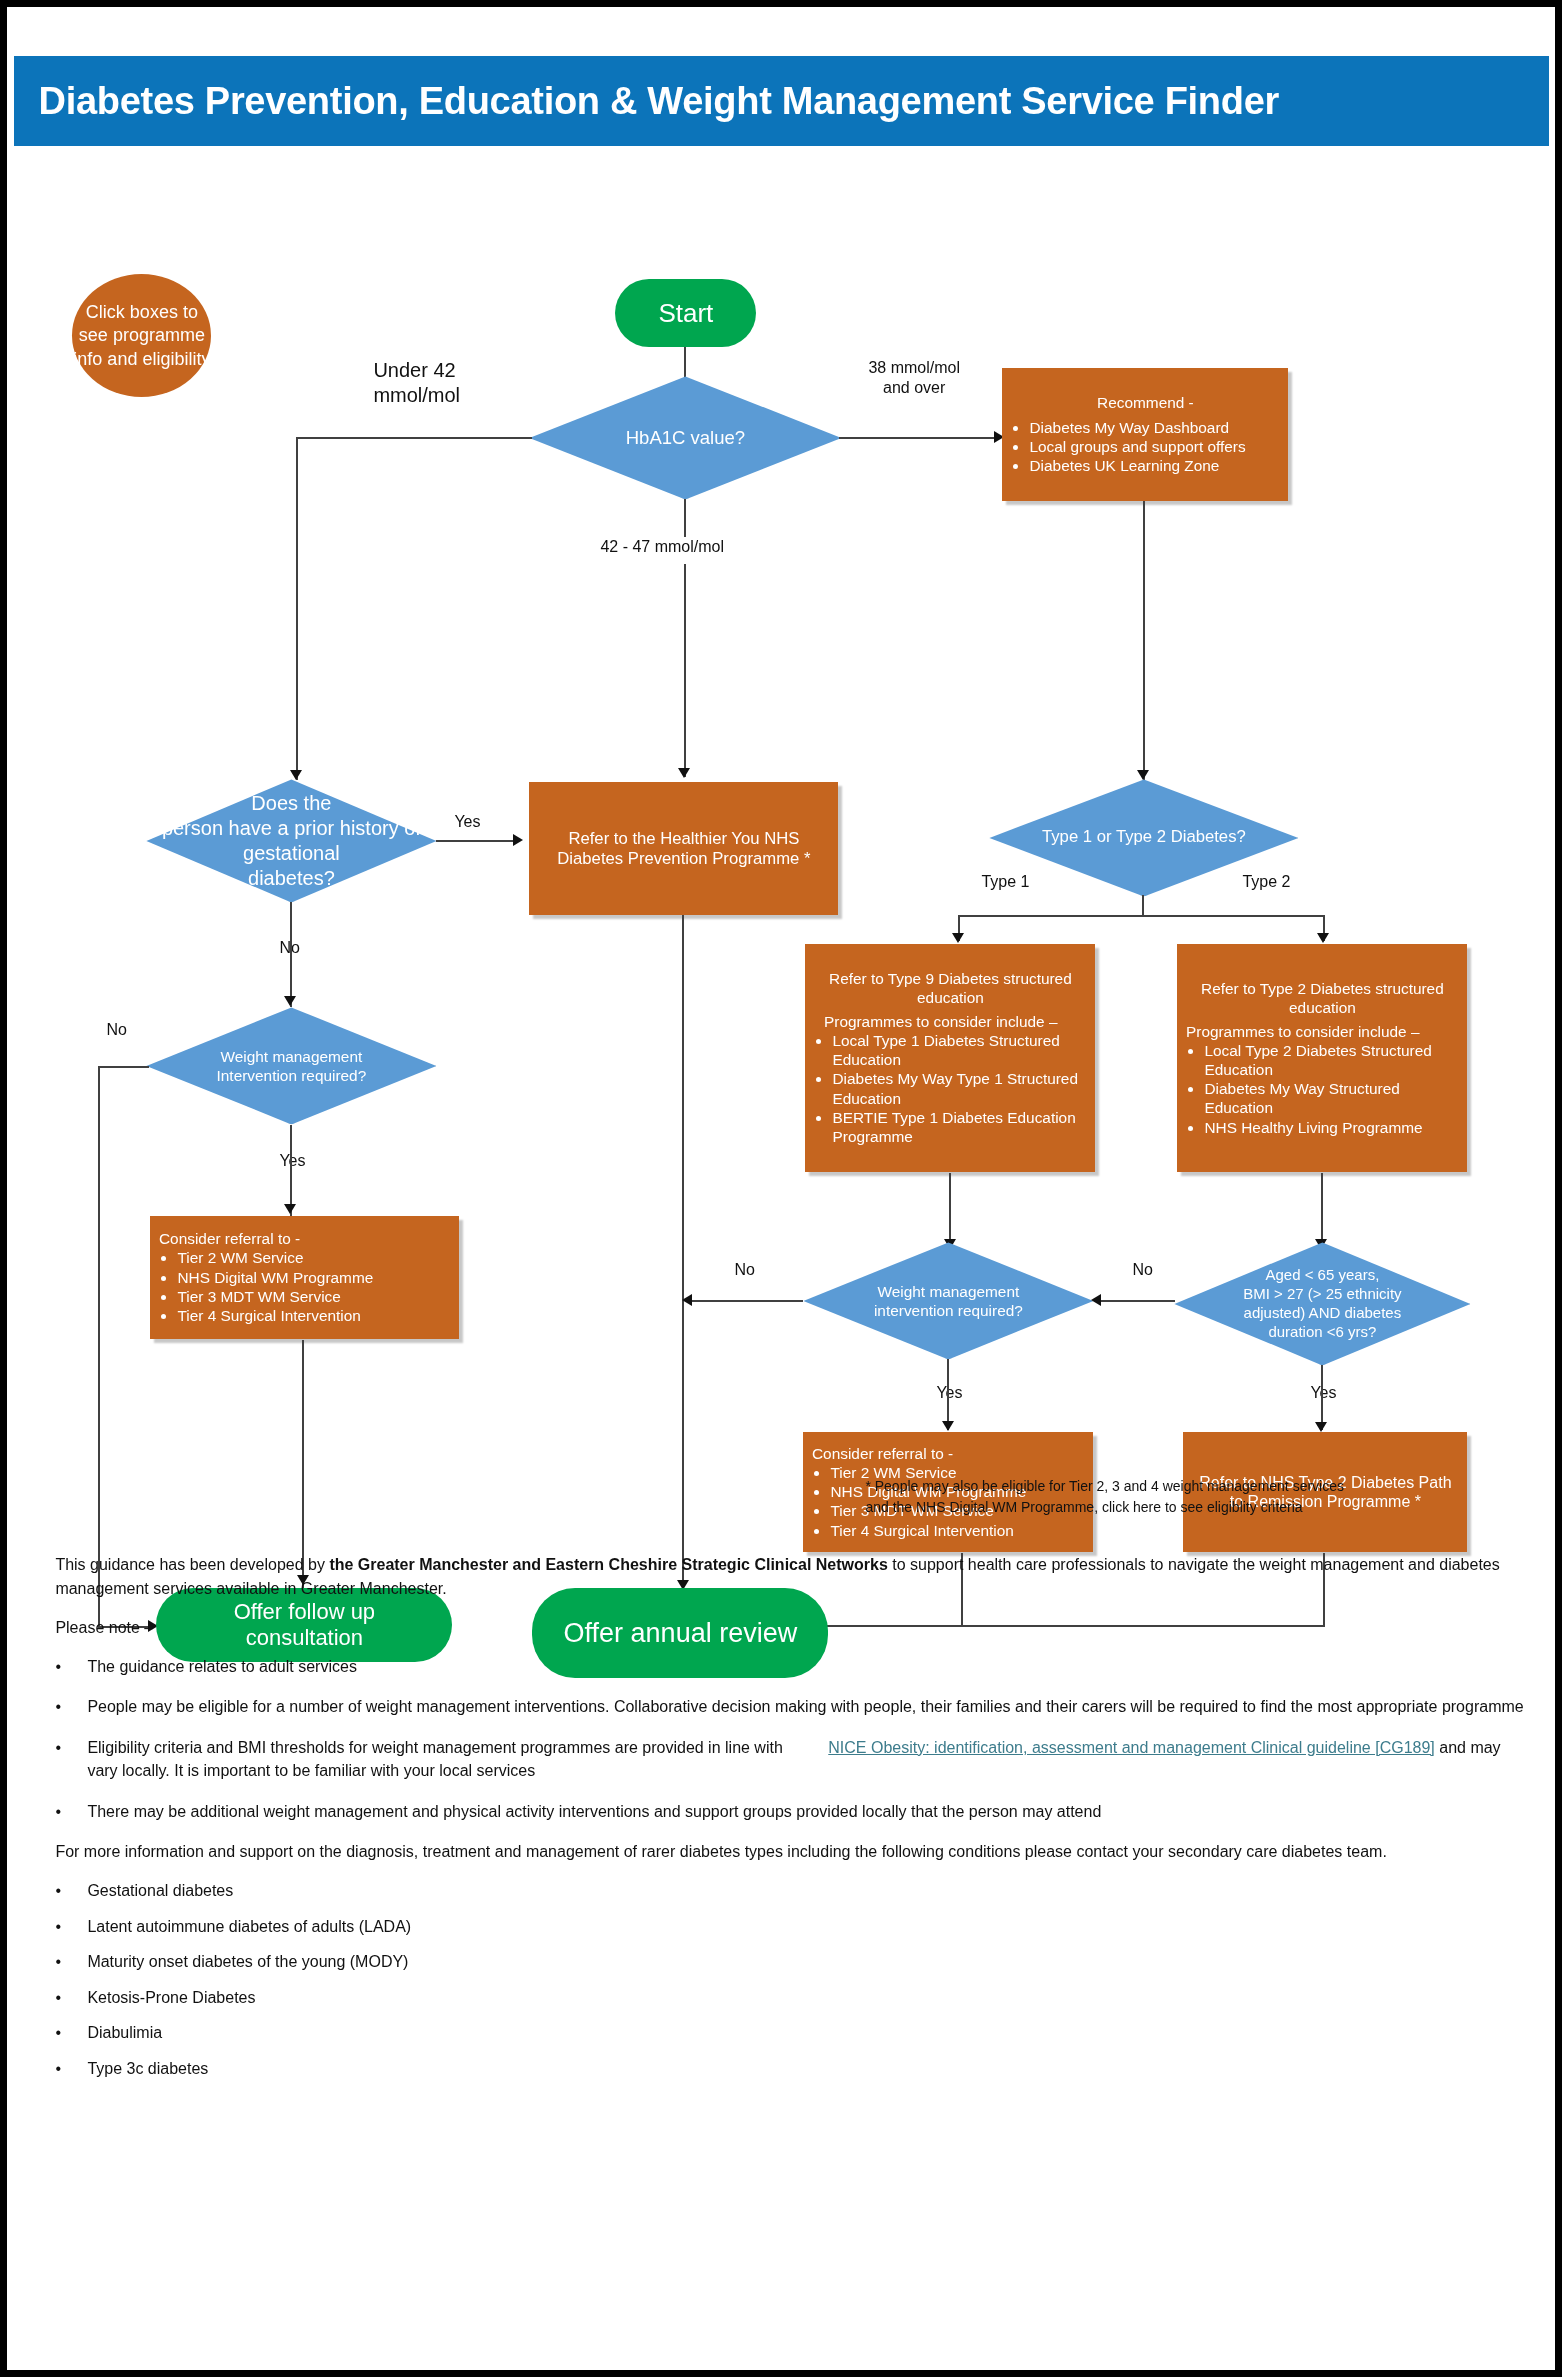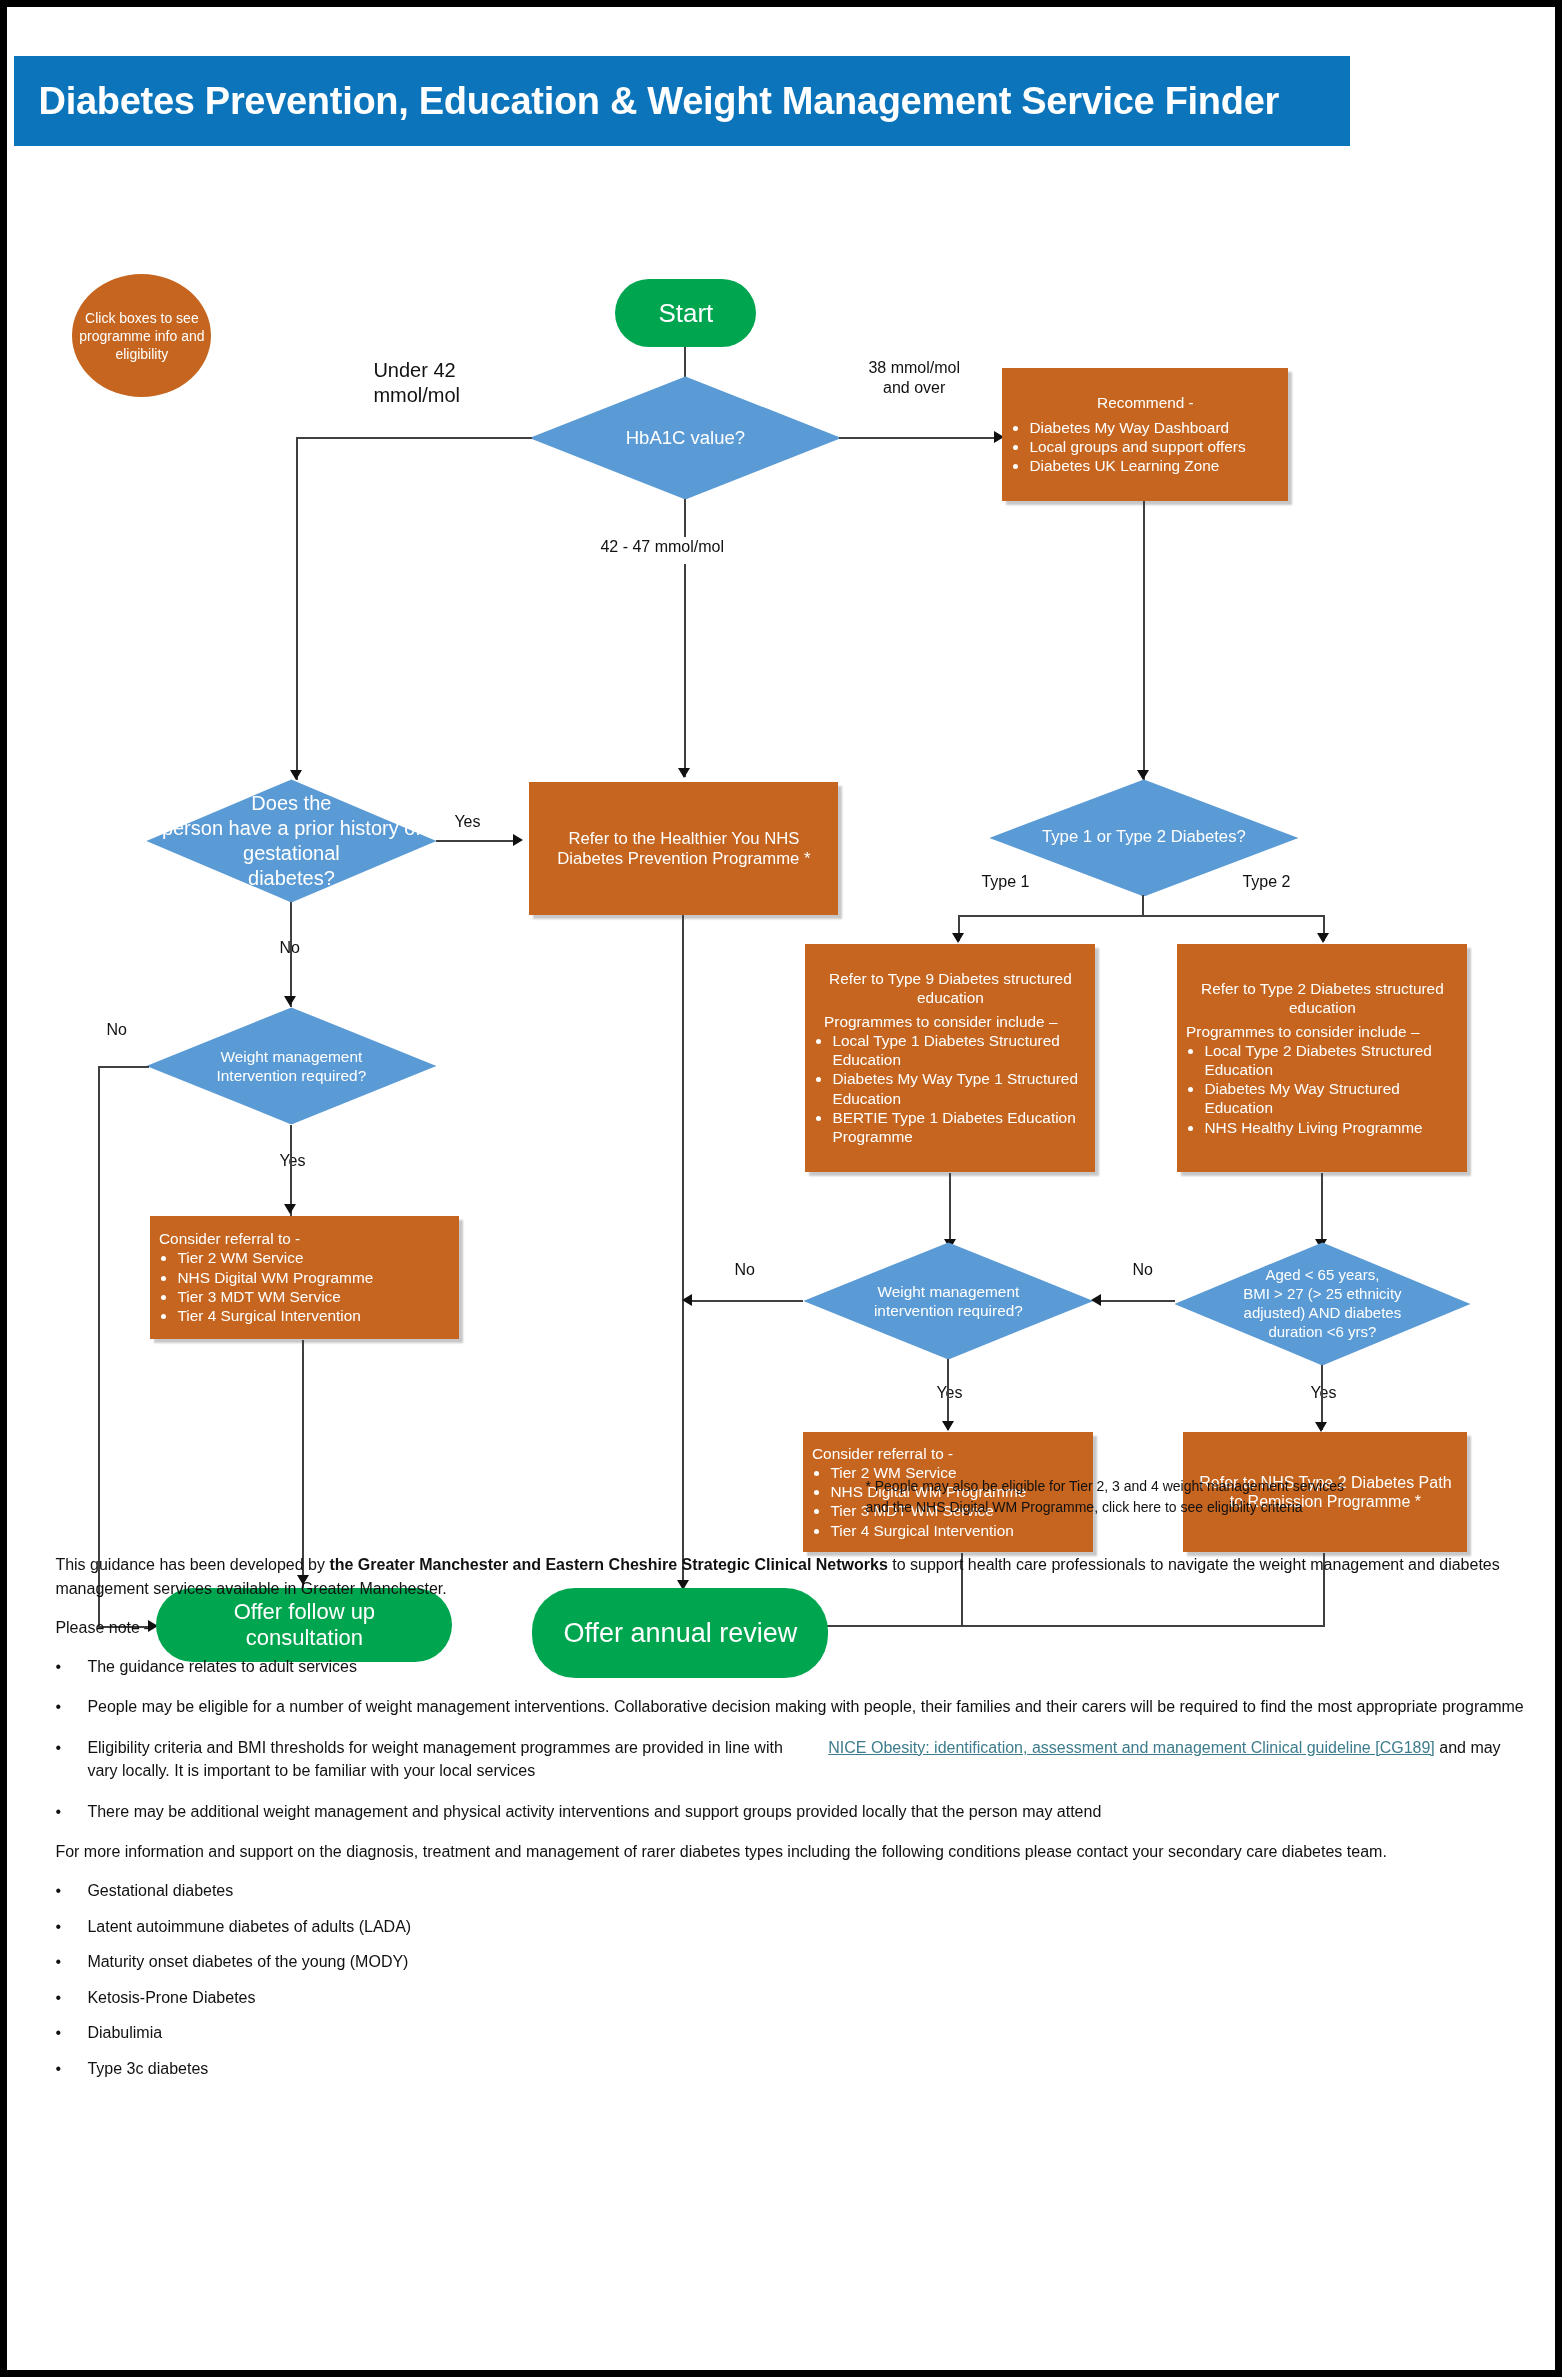--- a/index.html
+++ b/index.html
@@ -5,21 +5,21 @@
   html,body{margin:0;padding:0;background:#000;}
   body{font-family:"Liberation Sans",sans-serif;}
   #page{
     position:relative;width:1563px;height:2377px;background:#000;overflow:hidden;
   }
   #sheet{
     position:absolute;left:7.4px;top:7.4px;width:1548px;height:2363px;background:#fff;
   }
   
   #banner{
-    position:absolute;left:6.2px;top:49px;width:1336px;height:90px;background:#0c74ba;
+    position:absolute;left:6.2px;top:49px;width:1535px;height:90px;background:#0c74ba;
     display:flex;align-items:center;
   }
   #banner .title{
     color:#fff;font-size:38px;font-weight:bold;letter-spacing:-0.3px;
     padding-left:25px;white-space:nowrap;
   }
   
   #flow{position:absolute;left:0;top:204px;width:1548px;height:1315px;}
   .node{position:absolute;box-sizing:border-box;}
 
@@ -80,21 +80,21 @@
 
 <div id="page">
  <div id="sheet">
 
   <div id="banner">
     <div class="title">Diabetes Prevention, Education &amp; Weight Management Service Finder</div>
   </div>
 
   <div id="flow">
 
-    <div class="node ellipse" style="left:65px;top:63px;width:139px;height:123px;font-size:14px;">
+    <div class="node ellipse" style="left:65px;top:63px;width:139px;height:123px;font-size:18px;">
       <span>Click boxes to see programme info and eligibility</span>
     </div>
 
     <div class="node term" style="left:608px;top:68px;width:141px;height:68px;font-size:26px;">
       <span>Start</span>
     </div>
     <div class="ln lnv" style="left:677px;top:136px;height:30px;"></div>
 
     <div class="node diamond" style="left:522px;top:165px;width:312px;height:123px;">
       <div class="dshape"></div>

